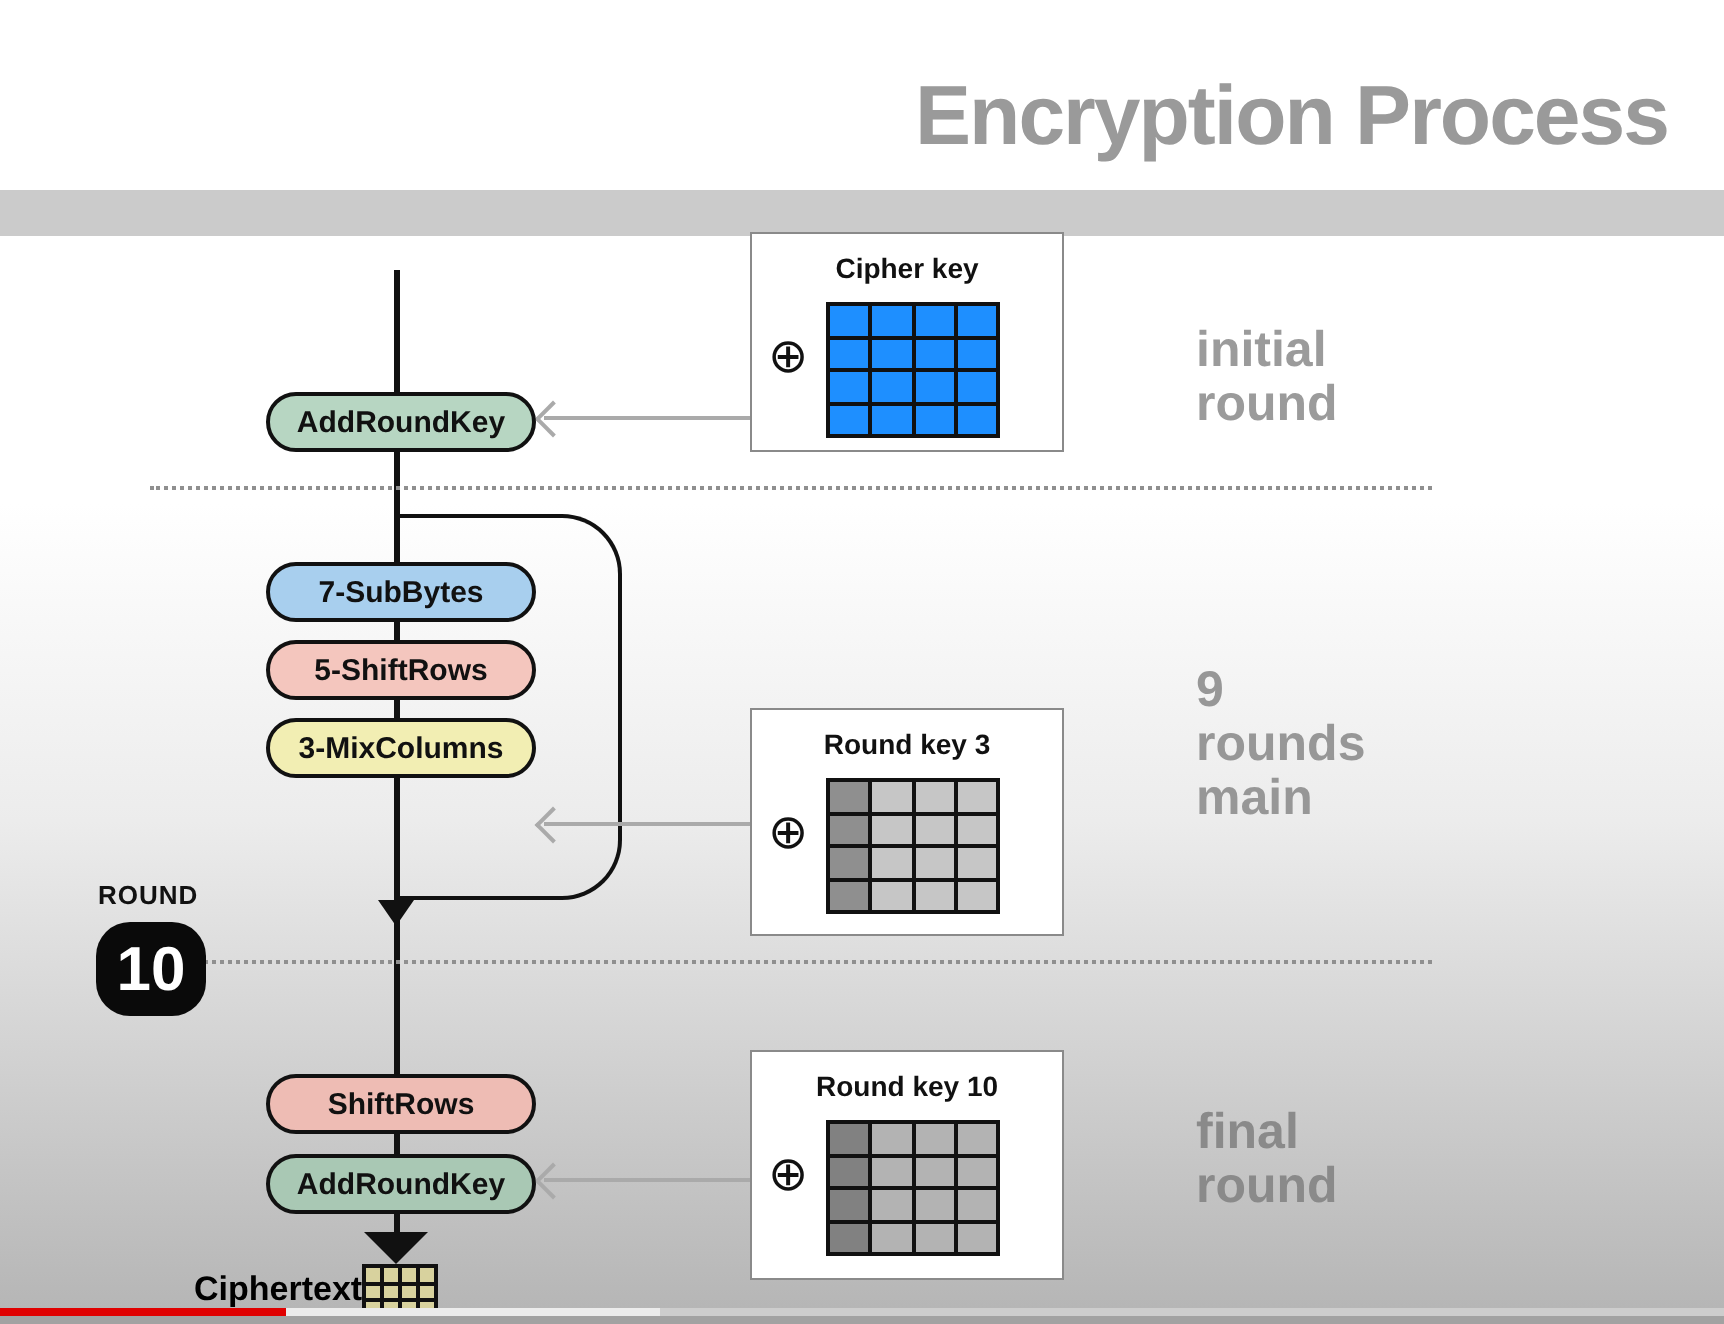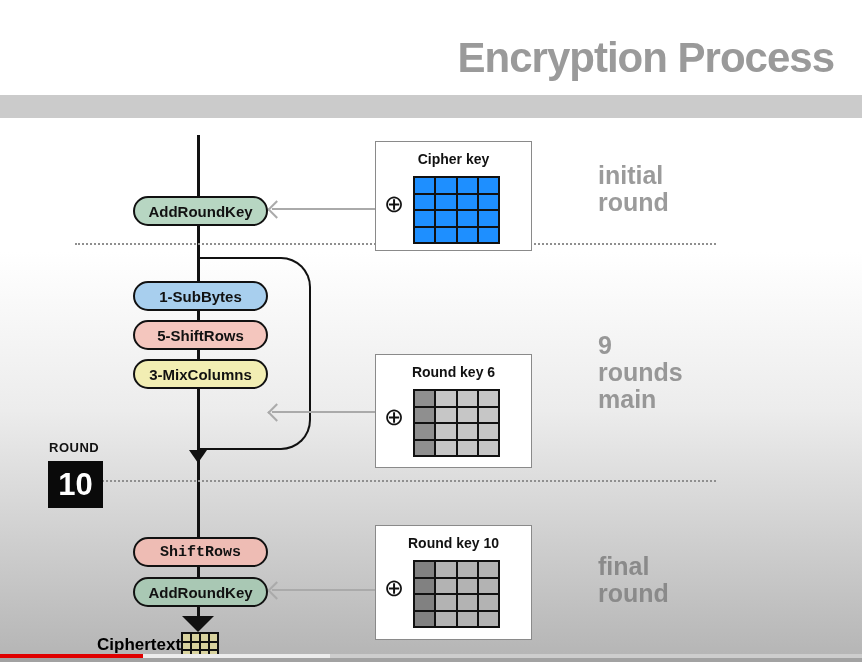--- a/index.html
+++ b/index.html
@@ -25,35 +25,35 @@
   .p0{top:196px}.p1{top:281px}.p2{top:320px}.p3{top:359px}.p4{top:398px}
   .p5{top:498px}.p6{top:537px}.p7{top:577px}
 
   .garrow{position:absolute;left:272px;width:103px;height:2px;background:#aaa;z-index:2;}
   .a1{top:208px}.a2{top:411px}.a3{top:589px}
   .gchev{position:absolute;width:11px;height:11px;border-left:2px solid #aaa;border-bottom:2px solid #aaa;
     transform:rotate(45deg);z-index:2;}
   .c1{left:270px;top:203px}.c2{left:270px;top:406px}.c3{left:270px;top:584px}
 
   .keybox{position:absolute;left:375px;width:155px;background:#fff;border:1.5px solid #8a8a8a;z-index:2;}
-  .kb0{top:141px;height:108px}.kb1{top:354px;height:112px}.kb2{top:525px;height:113px}
+  .kb0{top:116px;height:108px}.kb1{top:354px;height:112px}.kb2{top:525px;height:113px}
   .kb-title{display:block;text-align:center;margin-top:9px;font-size:14px;font-weight:bold;color:#111;}
   .xor{position:absolute;left:8px;top:50px;font-size:24px;color:#111;line-height:1;}
   .grid{position:absolute;left:37px;top:34px;width:85px;height:66px;display:grid;
     grid-template-columns:repeat(4,1fr);grid-template-rows:repeat(4,1fr);border:1px solid #111;}
   .grid .cell{border:1px solid #111;}
 
   .stagelabel{position:absolute;width:130px;text-align:left;font-weight:bold;font-size:25px;line-height:27px;z-index:2;}
   .sl0{left:598px;top:162px;color:#9b9b9b}
   .sl1{left:598px;top:332px;color:#979797}
   .sl2{left:598px;top:553px;color:#8a8a8a}
 
   .round-label{position:absolute;left:49px;top:440px;font-size:13px;font-weight:800;color:#111;letter-spacing:.5px;z-index:2;}
   .round-box{position:absolute;left:48px;top:461px;width:55px;height:47px;background:#0a0a0a;color:#fff;
-    display:flex;align-items:center;justify-content:center;font-size:31px;font-weight:800;z-index:2;}
+    display:flex;align-items:center;justify-content:center;font-size:31px;font-weight:800;z-index:2;border-radius:17px;}
 
   .ct-label{position:absolute;left:97px;top:635px;font-size:17px;font-weight:bold;color:#000;z-index:3;}
   .ct-grid{position:absolute;left:181px;top:632px;width:36px;height:34px;display:grid;
     grid-template-columns:repeat(4,1fr);grid-template-rows:repeat(4,1fr);border:1px solid #111;z-index:3;}
   .ct-grid .cell{border:1px solid #111;}
 
   .track{position:absolute;top:654px;left:0;width:862px;height:4px;background:#cdcdcd;z-index:4;}
   .buffered{position:absolute;top:654px;left:0;width:330px;height:4px;background:#ececec;z-index:5;}
   .played{position:absolute;top:654px;left:0;width:143px;height:4px;background:#e00000;z-index:6;}
   .bottomstrip{position:absolute;top:658px;left:0;width:862px;height:4px;background:#a2a2a2;z-index:4;}
@@ -75,24 +75,24 @@
   <div class="bighead"></div>
 
   <div class="garrow a1"></div>
   <div class="gchev c1"></div>
   <div class="garrow a2"></div>
   <div class="gchev c2"></div>
   <div class="garrow a3"></div>
   <div class="gchev c3"></div>
 
   <div class="pill p0" style="background: rgb(183, 214, 194);">AddRoundKey</div>
-  <div class="pill p1" style="background: rgb(168, 207, 238);">1-SubBytes</div>
+  <div class="pill p1" style="background: rgb(168, 207, 238);">7-SubBytes</div>
   <div class="pill p2" style="background: rgb(244, 198, 190);">5-ShiftRows</div>
   <div class="pill p3" style="background: rgb(242, 238, 179);">3-MixColumns</div>
-  <div class="pill p6" style="background: rgb(238, 188, 180); font-family: Liberation Mono, monospace;">ShiftRows</div>
+  <div class="pill p6" style="background: rgb(238, 188, 180);">ShiftRows</div>
   <div class="pill p7" style="background: rgb(169, 200, 180);">AddRoundKey</div>
 
   <div class="keybox kb0">
     <span class="kb-title">Cipher key</span>
     <span class="xor">⊕</span>
     <div class="grid">
         <div class="cell" style="background: rgb(30, 143, 255);"></div>
         <div class="cell" style="background: rgb(30, 143, 255);"></div>
         <div class="cell" style="background: rgb(30, 143, 255);"></div>
         <div class="cell" style="background: rgb(30, 143, 255);"></div>
@@ -105,21 +105,21 @@
         <div class="cell" style="background: rgb(30, 143, 255);"></div>
         <div class="cell" style="background: rgb(30, 143, 255);"></div>
         <div class="cell" style="background: rgb(30, 143, 255);"></div>
         <div class="cell" style="background: rgb(30, 143, 255);"></div>
         <div class="cell" style="background: rgb(30, 143, 255);"></div>
         <div class="cell" style="background: rgb(30, 143, 255);"></div>
       </div>
   </div>
 
   <div class="keybox kb1">
-    <span class="kb-title">Round key 6</span>
+    <span class="kb-title">Round key 3</span>
     <span class="xor">⊕</span>
     <div class="grid">
         <div class="cell" style="background: rgb(143, 143, 143);"></div>
         <div class="cell" style="background: rgb(198, 198, 198);"></div>
         <div class="cell" style="background: rgb(198, 198, 198);"></div>
         <div class="cell" style="background: rgb(198, 198, 198);"></div>
         <div class="cell" style="background: rgb(143, 143, 143);"></div>
         <div class="cell" style="background: rgb(198, 198, 198);"></div>
         <div class="cell" style="background: rgb(198, 198, 198);"></div>
         <div class="cell" style="background: rgb(198, 198, 198);"></div>

